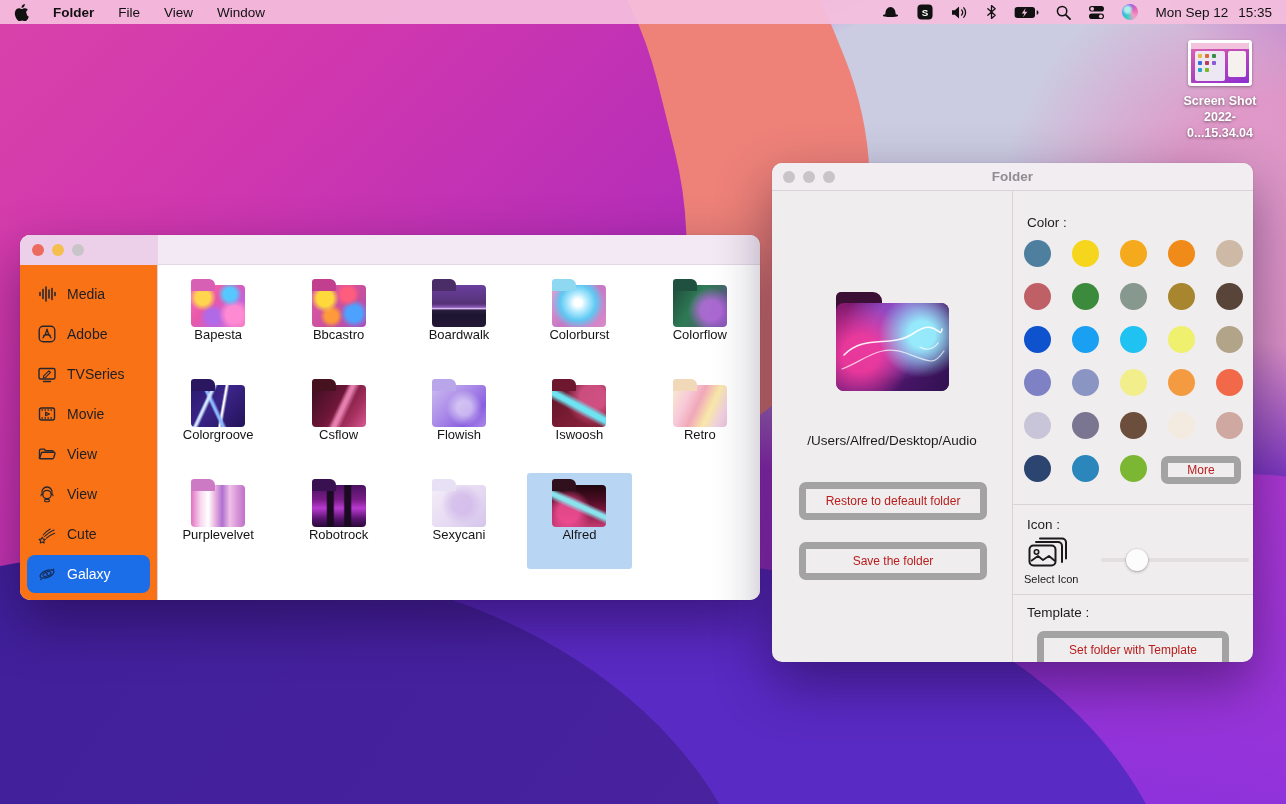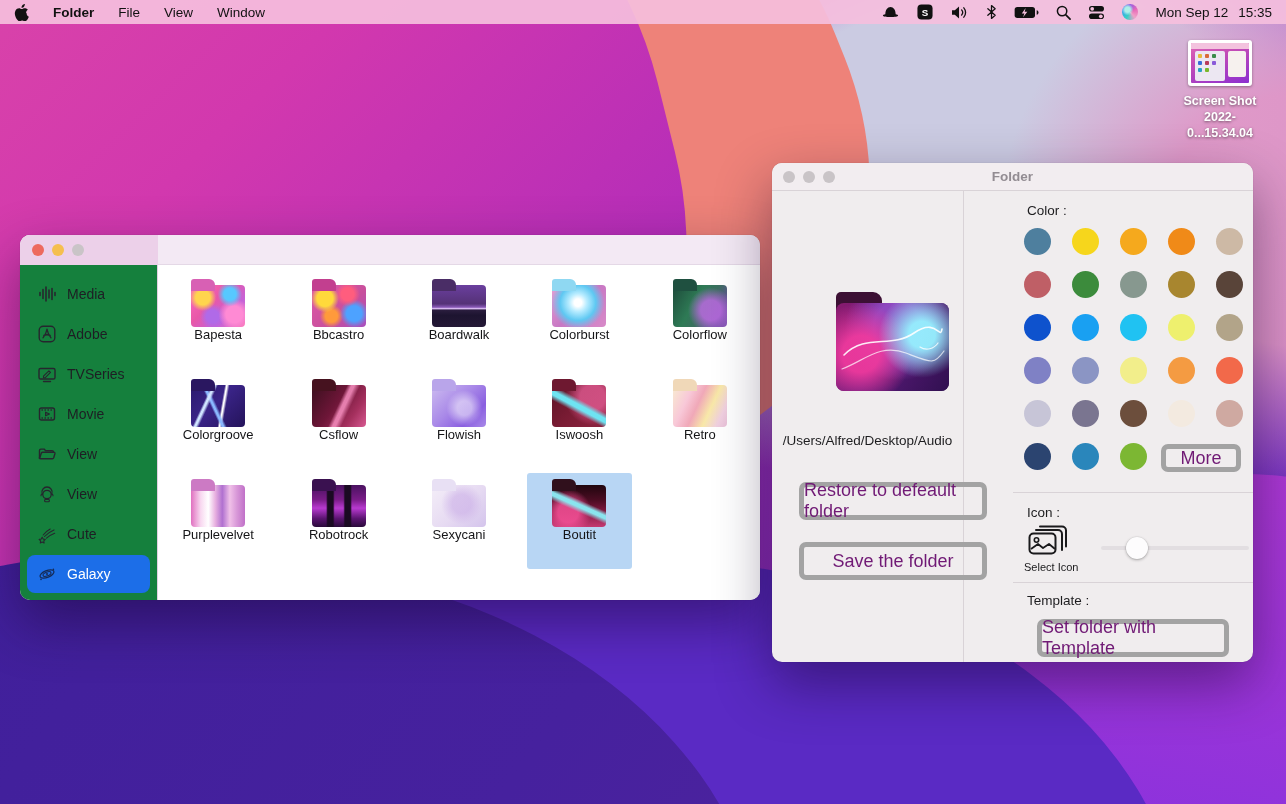--- a/index.html
+++ b/index.html
@@ -61,21 +61,21 @@
   
   .window { position:absolute; border-radius:10px; box-shadow:0 22px 55px rgba(20,0,40,.45), 0 0 1px rgba(0,0,0,.3); z-index:10; }
   .tl { width:12px; height:12px; border-radius:50%; }
   .tl-red { background:#ed6a5e; } .tl-yellow { background:#f5bf4f; } .tl-gray { background:#c9c4c7; }
 
   
   .win-themes { left:20px; top:235px; width:740px; height:365px; overflow:hidden; background:#fff; }
   .tw-titlebar { position:absolute; left:0; top:0; width:100%; height:30px; background:#f3e9f4; border-bottom:1px solid #e4d8e6; }
   .tw-titlebar-side { position:absolute; left:0; top:0; width:138px; height:30px; background:#ecd0e9; }
   .tw-lights { position:absolute; left:12px; top:9px; display:flex; gap:8px; }
-  .tw-sidebar { position:absolute; left:0; top:30px; width:138px; height:335px; background:#15803d;
+  .tw-sidebar { position:absolute; left:0; top:30px; width:138px; height:335px; background:#f97316;
     border-right:1px solid #e3cfe2; padding-top:8px; }
   .side-item { display:flex; align-items:center; gap:9px; height:38px; margin:2px 7px; padding:0 9px;
     border-radius:8px; font-size:14px; color:#1e1e24; cursor:default; }
   .side-item .si-ic { width:22px; height:22px; display:flex; align-items:center; justify-content:center; color:#26262e; }
   .side-item.selected { background:#1c6ee8; color:#fff; }
   .side-item.selected .si-ic { color:#152a56; }
   .tw-grid { position:absolute; left:138px; top:30px; width:602px; height:335px; background:#fff;
     display:grid; grid-template-columns:repeat(5,1fr); grid-auto-rows:100px; padding-top:6px; }
   .gi { display:flex; flex-direction:column; align-items:center; justify-content:flex-start; padding-top:12px; margin:2px 8px; border-radius:3px; }
   .gi.selected { background:#b8d6f4; }
@@ -143,33 +143,33 @@
     radial-gradient(circle at 55% 28%,rgba(150,80,205,.85) 0 28%,rgba(150,80,205,0) 60%),
     linear-gradient(120deg,#8a1b6e 0%,#5b1a7a 45%,#301050 100%); }
 
   
   .win-folder { left:772px; top:163px; width:481px; height:499px; background:#f0edee; overflow:hidden; }
   .fw-titlebar { position:absolute; left:0; top:0; width:100%; height:28px; background:#f2edf0;
     border-bottom:1px solid #d9d3d7; display:flex; align-items:center; }
   .fw-lights { position:absolute; left:11px; top:8px; display:flex; gap:8px; }
   .fw-title { width:100%; text-align:center; font-size:13.5px; font-weight:700; color:#928c92; }
   .fw-body { position:absolute; left:0; top:28px; width:100%; height:471px; }
-  .fw-left { position:absolute; left:0; top:0; width:192px; height:100%; border-right:1px solid #d9d3d7; }
-  .fw-right { position:absolute; left:241px; top:4px; width:240px; height:100%; }
+  .fw-left { position:absolute; left:0; top:0; width:241px; height:100%; border-right:1px solid #d9d3d7; }
+  .fw-right { position:absolute; left:241px; top:16px; width:240px; height:100%; }
 
   .fw-preview { position:absolute; left:64px; top:112px; width:113px; height:88px; border-radius:8px; }
   .fw-preview::before { content:""; position:absolute; top:-11px; left:0; width:46px; height:18px;
     border-radius:5px 9px 0 0; background:var(--tab,#3c1034); }
   .fw-preview .fld-art { border-radius:8px; }
   .fw-preview svg.swirl { position:absolute; inset:0; width:100%; height:100%; }
 
   .fw-path { position:absolute; left:0; top:242px; width:100%; text-align:center; font-size:13.5px; color:#1d1d1f; }
 
-  .btn { display:flex; align-items:center; justify-content:center; border:5px solid #a3a3a3; border-radius:7px;
-    color:#701a75; font-size:18px; background:transparent; cursor:default; }
+  .btn { display:flex; align-items:center; justify-content:center; border:7px solid #a3a3a3; border-radius:7px;
+    color:#b91c1c; font-size:12px; background:transparent; cursor:default; }
   .btn-restore { position:absolute; left:27px; top:291px; width:188px; height:38px; }
   .btn-save    { position:absolute; left:27px; top:351px; width:188px; height:38px; }
 
   .sec-label { font-size:13.5px; color:#1d1d1f; }
   .fw-color-label { position:absolute; left:14px; top:8px; }
   .swatch { position:absolute; width:27px; height:27px; border-radius:50%; }
   .btn-more { position:absolute; left:148px; top:249px; width:80px; height:28px; border-radius:7px; }
   .fw-div { position:absolute; left:0; width:100%; height:1px; background:#d9d3d7; }
   .fw-div1 { top:297px; } .fw-div2 { top:387px; }
   .fw-icon-label { position:absolute; left:14px; top:310px; }
@@ -414,21 +414,21 @@
       <div class="gi">
         <div class="fld art-robotrock"></div>
         <div class="gi-label">Robotrock</div>
       </div>
       <div class="gi">
         <div class="fld art-sexycani"></div>
         <div class="gi-label">Sexycani</div>
       </div>
       <div class="gi selected">
         <div class="fld art-boutit"></div>
-        <div class="gi-label">Boutit</div>
+        <div class="gi-label">Alfred</div>
       </div>
     </div>
 </div>
 
 <div class="window win-folder">
   <div class="fw-titlebar">
     <div class="fw-lights">
       <span class="tl tl-gray"></span>
       <span class="tl tl-gray"></span>
       <span class="tl tl-gray"></span>

